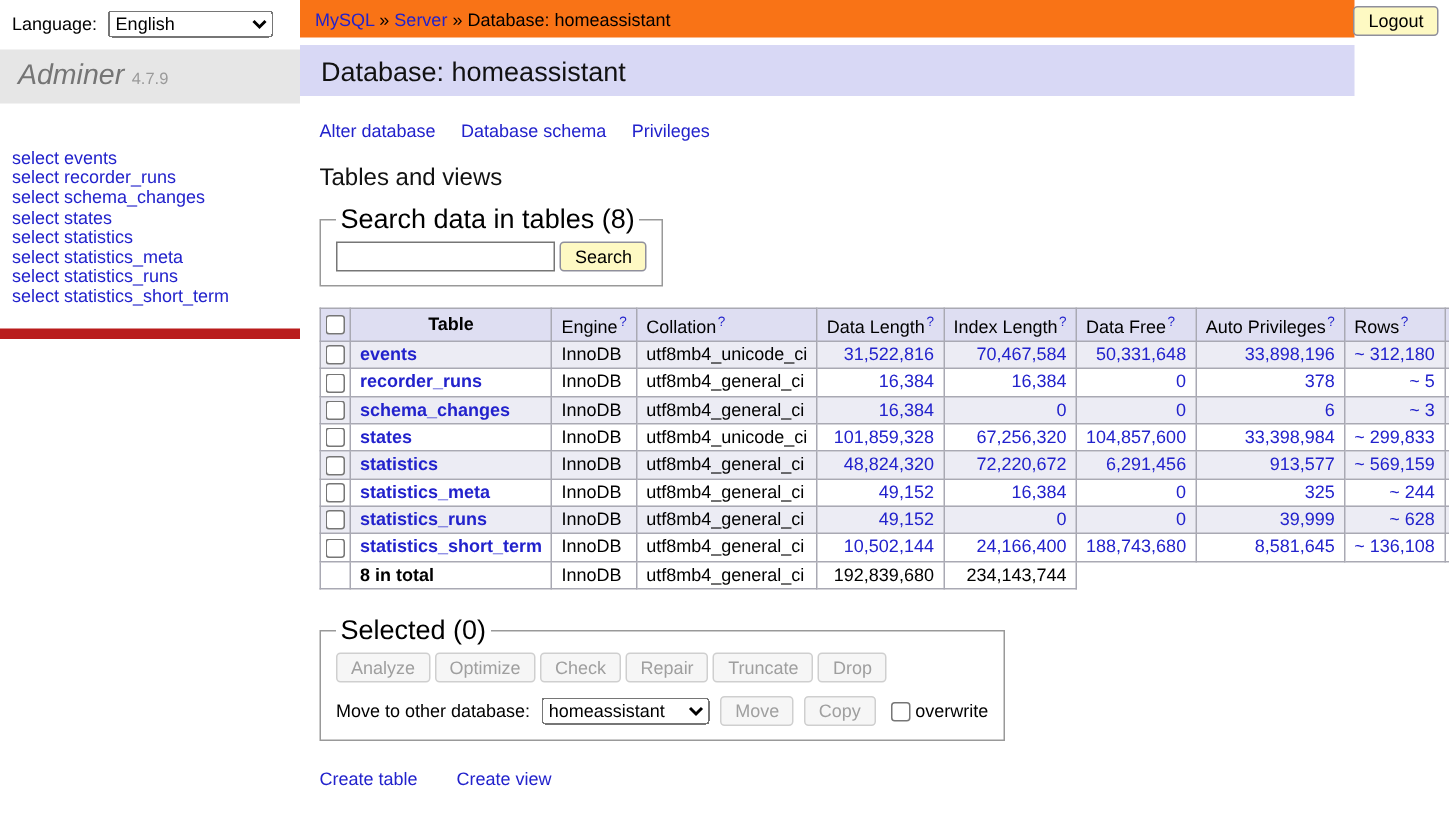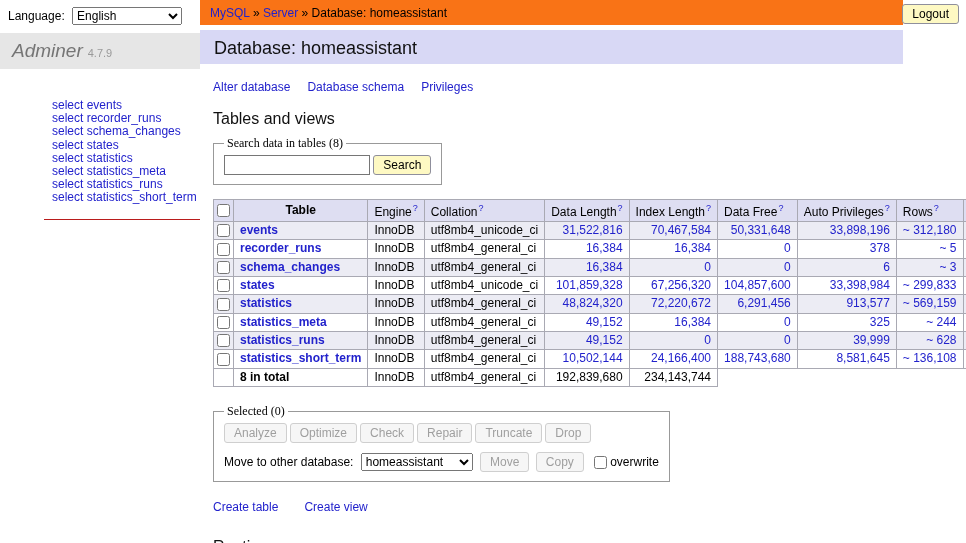--- a/index.html
+++ b/index.html
@@ -28,39 +28,39 @@
   .appname { font-style: italic; font-size: 19px; color: #757575; }
   .version { font-size: 11px; color: #9a9a9a; margin-left: 5px; }
 
   .side-body { padding-top: 18px; }
   .db-row { padding-left: 8px; white-space: nowrap; }
   .db-row select { width: 108px; font-size: 12px; margin-left: 4px; }
 
   .side-actions { margin: 16px 0 0; padding-left: 8px; width: 172px; line-height: 15px; }
   .side-actions a { margin-right: 10px; }
 
-  .side-tables { margin-top: 12px; padding: 0 0 14px 8px; line-height: 13.2px; border-bottom: 1px solid #b91c1c; margin-left: 44px; }
+  .side-tables { margin-top: 12px; padding: 0 0 14px 8px; line-height: 13.2px; border-bottom: 7px solid #b91c1c; }
   .side-tables a { display: inline-block; }
 
   
   .breadcrumb { background: #f97316; height: 25px; margin-right: 63px; padding: 6px 0 0 10px; white-space: nowrap; }
   .breadcrumb a, .breadcrumb span { margin: 0; }
 
   .h2band { background: #d8d8f5; height: 34px; margin: 5px 63px 0 0; padding: 8px 0 0 14px; }
   .h2band span { font-size: 18px; color: #111; }
 
   .content { padding: 0 20px 0 13px; }
 
   .dblinks { margin: 16px 0 0; }
   .dblinks a { margin-right: 17px; }
 
   h3 { font-size: 16px; font-weight: 400; margin: 16px 0 4px; color: #111; }
 
   fieldset { display: inline-block; border: 1px solid #999; margin: 4px 0 0; padding: 4px 10px 9px; }
-  legend { font-size: 12px; padding: 0 3px; font-family: Liberation Serif, serif; }
+  legend { font-size: 18px; padding: 0 3px; }
 
   .search-input { width: 146px; font-size: 12px; padding: 2px 3px; border: 1px solid #767676; background: #fff; }
   button {
     font-family: inherit; font-size: 12px; padding: 2px 9px;
     background: #fef9c3; border: 1px solid #8f8f9c; border-radius: 3px; color: #000;
   }
   button:disabled { color: #9f9f9f; border-color: #cfcfcf; background: #f6f6f6; }
 
   table { border-collapse: collapse; margin-top: 14px; font-size: 12px; }
   th, td { border: 1px solid #a9a9b3; padding: 2px 6px; line-height: 13px; height: 18px; white-space: nowrap; }

